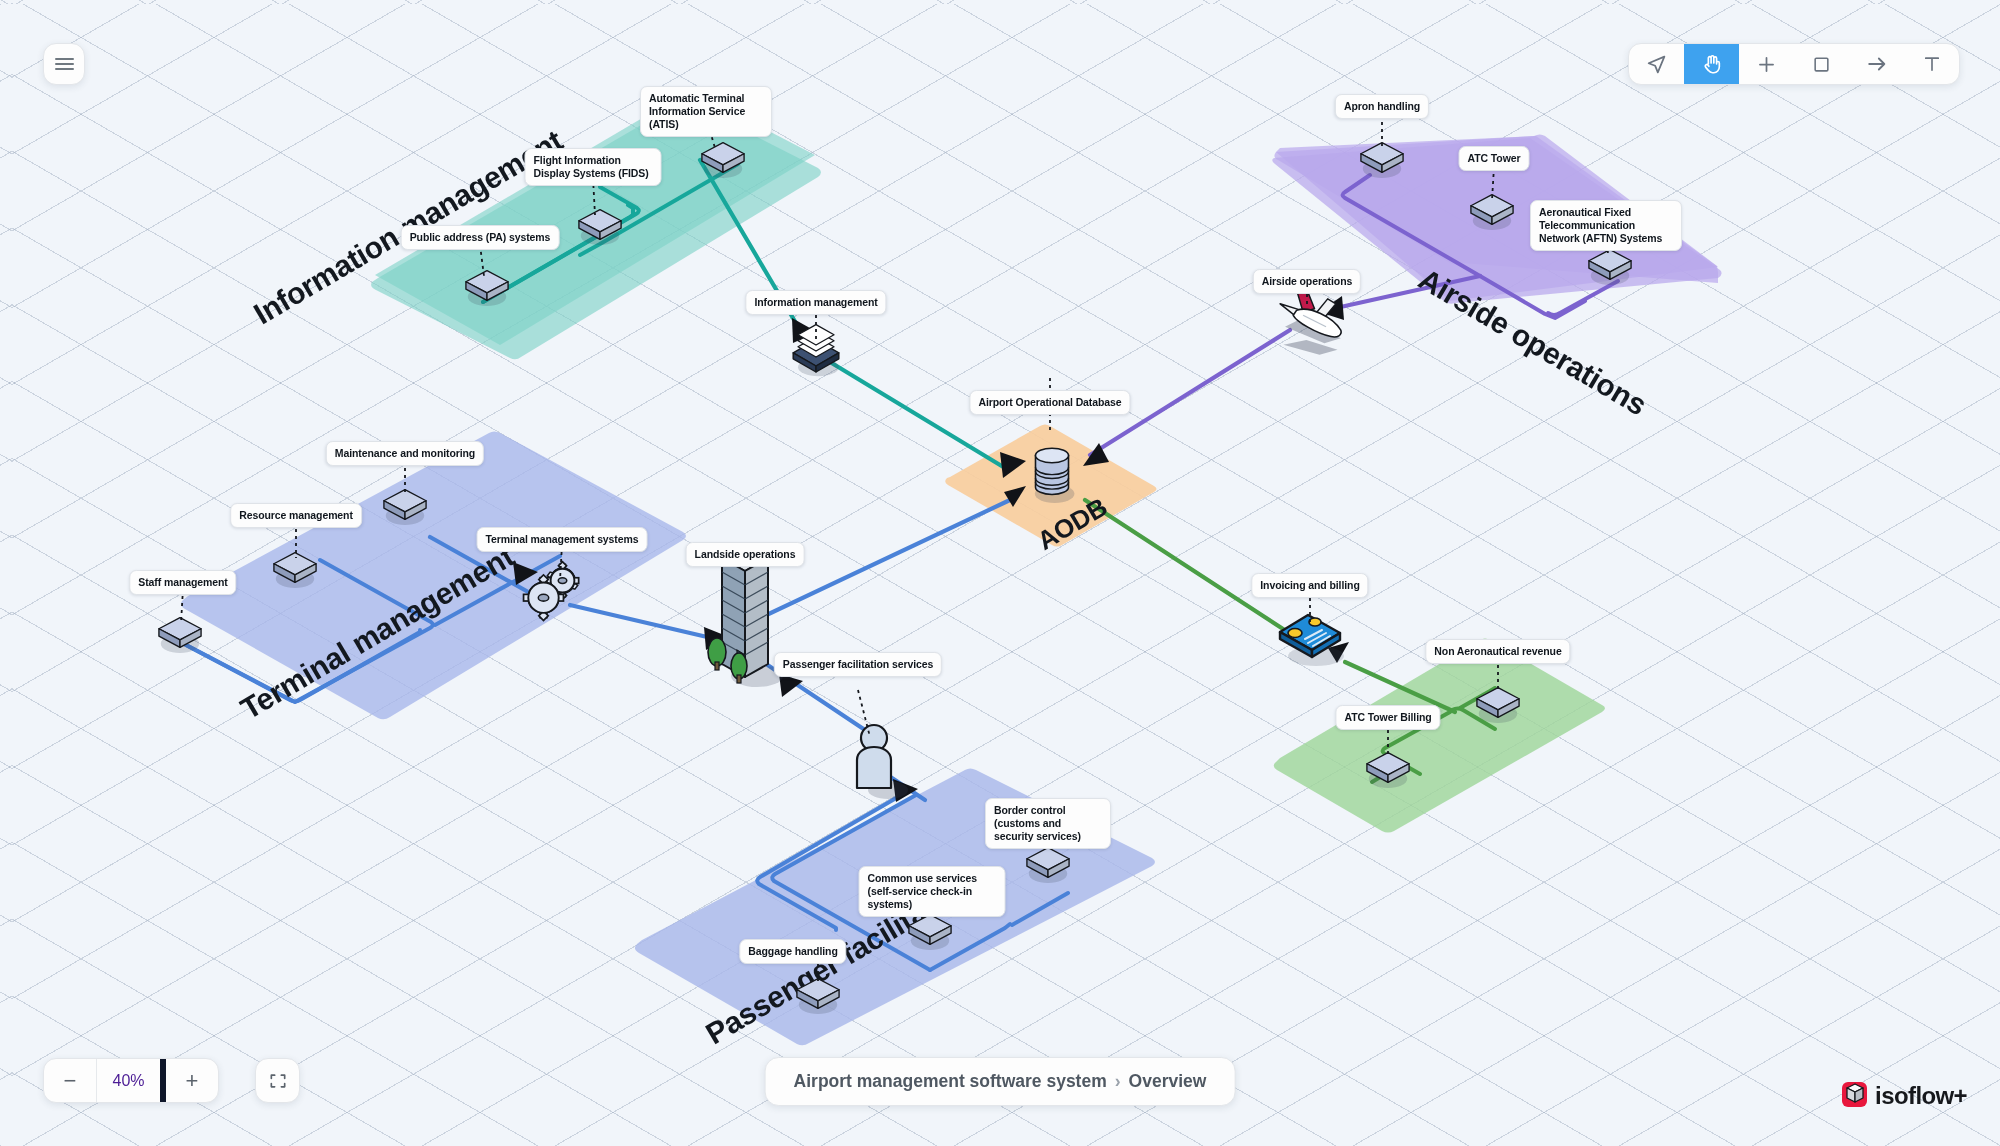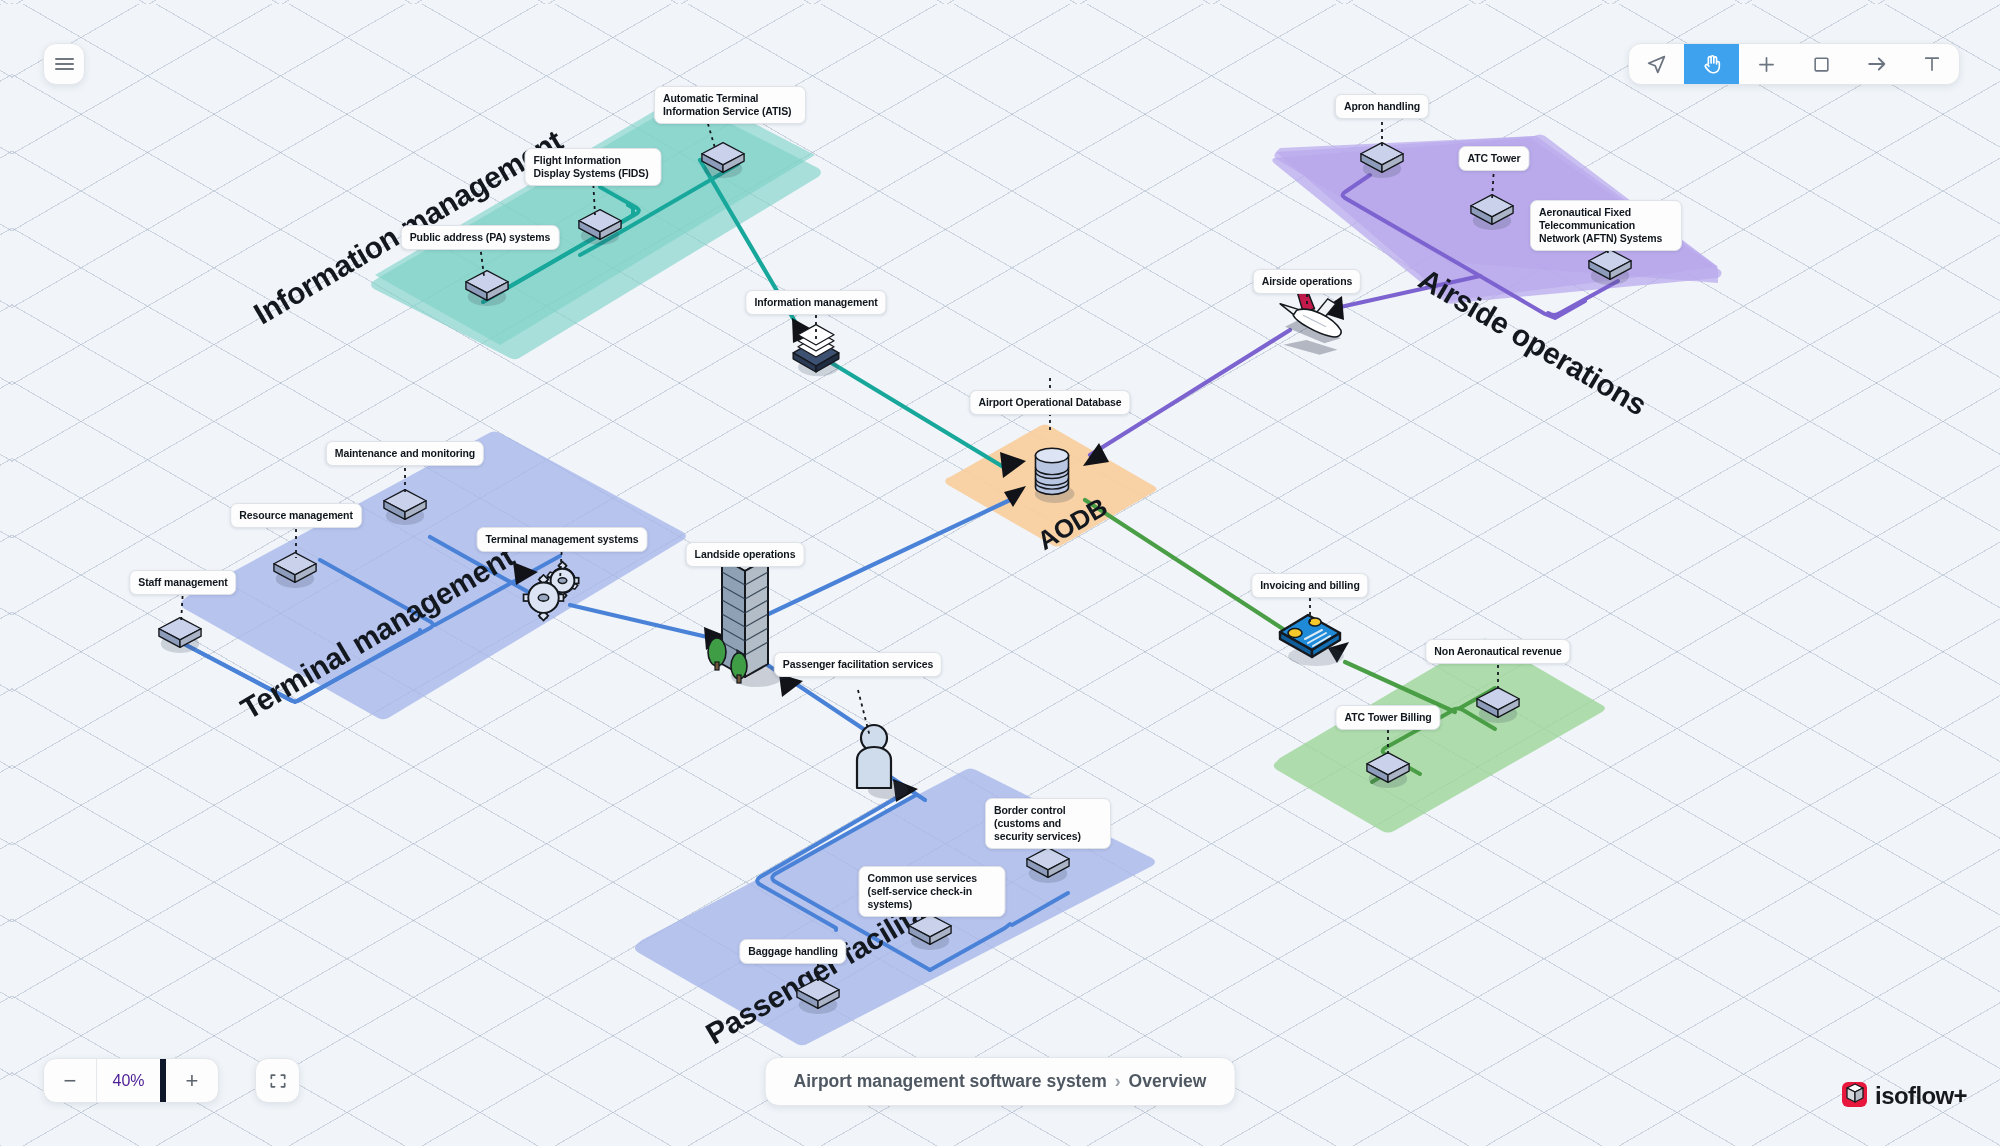--- a/index.html
+++ b/index.html
@@ -418,21 +418,21 @@
         <path d="M 858,690 L 870,737"></path>
         <path d="M 1048,818 L 1048,853"></path>
         <path d="M 932,886 L 932,920"></path>
         <path d="M 818,950 L 818,984"></path>
         <path d="M 1310,591 L 1310,622"></path>
         <path d="M 1498,658 L 1498,693"></path>
         <path d="M 1388,723 L 1388,758"></path>
       </g>
     </svg>
 
-    <div class="nodelabel wide" style="left:706px; top:86px; width:152px;margin-left:24px;">Automatic Terminal Information
+    <div class="nodelabel wide" style="left:706px; top:86px; width:132px;">Automatic Terminal Information
 Service (ATIS)</div>
     <div class="nodelabel wide" style="left:593px; top:148px; width:137px;">Flight Information Display Systems
 (FIDS)</div>
     <div class="nodelabel" style="left:480px; top:225px;">Public address (PA) systems</div>
     <div class="nodelabel" style="left:816px; top:290px;">Information management</div>
 
     <div class="nodelabel" style="left:1382px; top:94px;">Apron handling</div>
     <div class="nodelabel" style="left:1494px; top:146px;">ATC Tower</div>
     <div class="nodelabel wide" style="left:1606px; top:200px; width:152px;">Aeronautical Fixed
 Telecommunication Network

